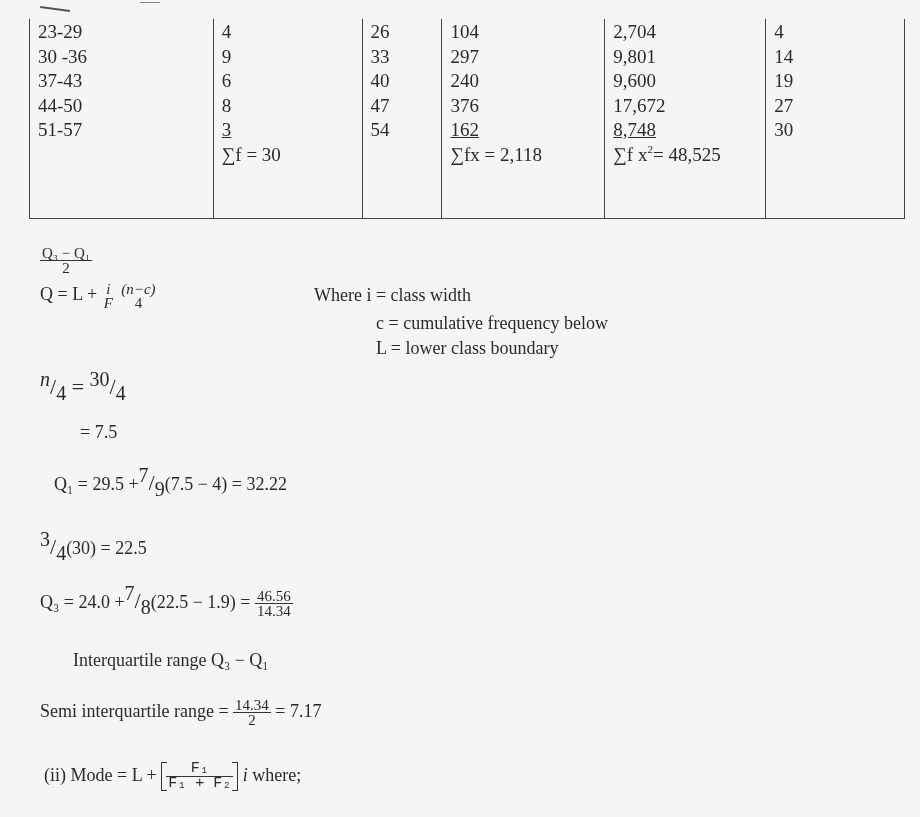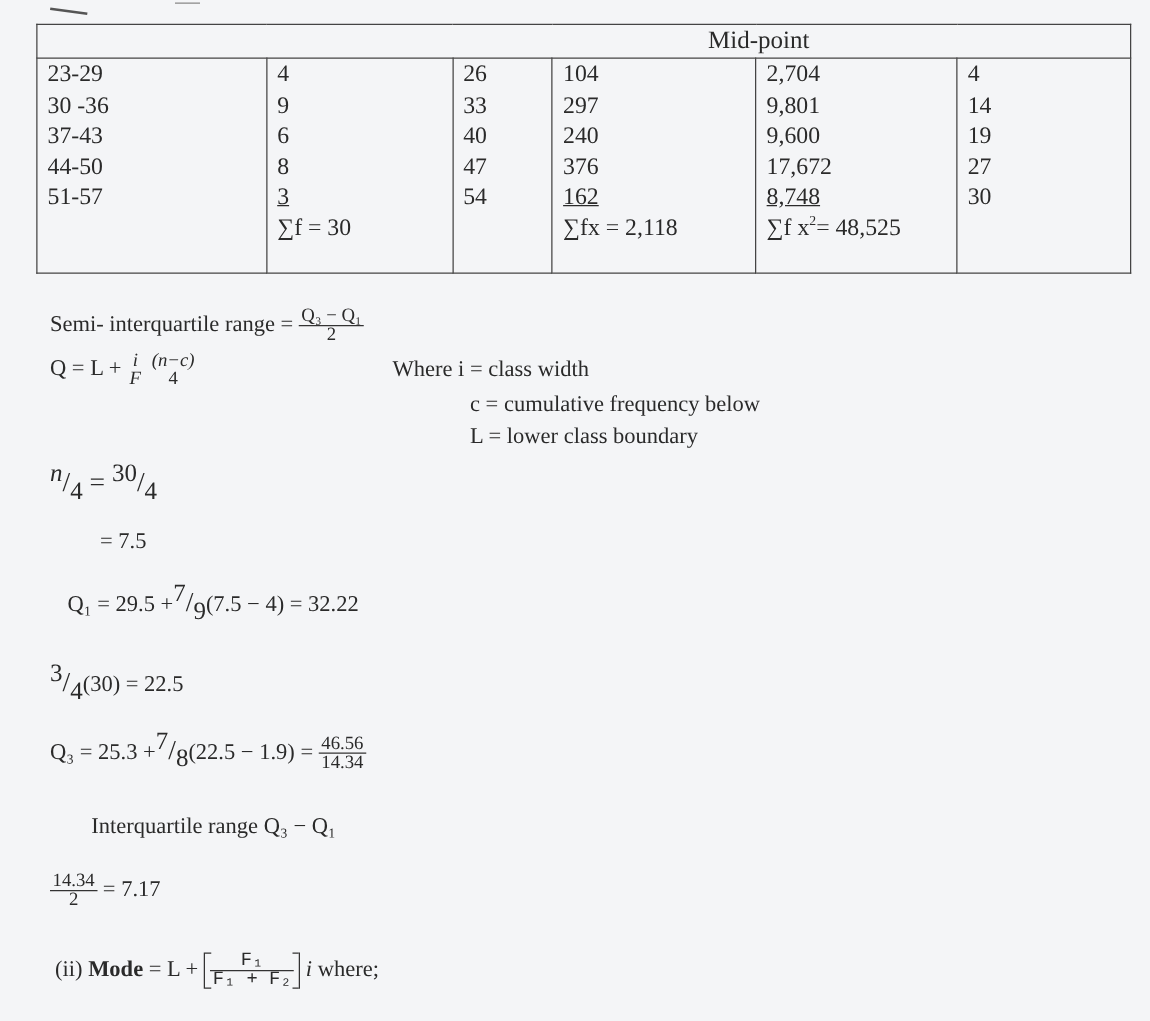--- a/index.html
+++ b/index.html
@@ -37,41 +37,38 @@
   .frac .num { display:block; border-bottom:1px solid #333; padding:0 2px; }
   .frac .den { display:block; padding:0 2px; }
   .frac.nobar .num { border-bottom:none; }
   i.var { font-style:italic; }
   .slashfrac { font-size:22px;text-align:center; }
   .slashfrac .n { vertical-align:8px; font-size:20px; }
   .slashfrac .d { vertical-align:-6px; font-size:20px; }
   .bracket { display:inline-block; vertical-align:middle; border-left:1.5px solid #333; border-right:1.5px solid #333; position:relative; padding:0 4px;font-family:Liberation Mono, monospace; }
   .bracket::before, .bracket::after { content:""; position:absolute; top:0; bottom:0; width:5px; border-top:1.5px solid #333; border-bottom:1.5px solid #333; }
   .bracket::before { left:0; } .bracket::after { right:0; }
-  b.mode { font-weight:bold; }
+  b.mode { font-weight:normal; }
 </style>
 </head>
 <body>
 
 <div class="scan-mark"></div>
 <div class="scan-mark2"></div>
 
 <table class="freq">
   <colgroup>
     <col style="width:184px">
       <col style="width:149px">
       <col style="width:80px">
       <col style="width:163px">
       <col style="width:161px">
       <col style="width:139px">
   </colgroup>
   <tbody>
-      <tr class="title-row">
-    <td colspan="6" class="title-cell">Mid-point</td>
-  </tr>
   <tr class="body-row">
     <td class="cellstack">
       <div>23-29</div>
       <div>30 -36</div>
       <div>37-43</div>
       <div>44-50</div>
       <div>51-57</div>
       <div></div>
     </td>
     <td class="cellstack">
@@ -112,21 +109,20 @@
       <div>19</div>
       <div>27</div>
       <div>30</div>
       <div></div>
     </td>
   </tr>
 </tbody>
   </table>
 
 <div class="block" style="left:40px; top:246px;">
-  <span>Semi- interquartile range =</span>
   <span class="frac"><span class="num">Q₃ − Q₁</span><span class="den">2</span></span>
 </div>
 
 <div class="block" style="left:40px; top:282px;">
   <span>Q = L +</span>
   <span class="frac nobar"><span class="num"><i class="var">i</i></span><span class="den"><i class="var">F</i></span></span>
   <span class="frac nobar"><span class="num"><i class="var">(n−c)</i></span><span class="den">4</span></span>
 </div>
 
 <div class="block" style="left:314px; top:285px;">Where i = class width</div>
@@ -143,27 +139,28 @@
 
 <div class="block" style="left:54px; top:464px;">
   <span>Q₁ = 29.5 +</span><span class="slashfrac"><span class="n">7</span>/<span class="d">9</span></span><span>(7.5 − 4) = 32.22</span>
 </div>
 
 <div class="block" style="left:40px; top:528px;">
   <span class="slashfrac"><span class="n">3</span>/<span class="d">4</span></span><span>(30) = 22.5</span>
 </div>
 
 <div class="block" style="left:40px; top:582px;">
-  <span>Q₃ = 25.3 +</span><span class="slashfrac"><span class="n">7</span>/<span class="d">8</span></span><span>(22.5 − 1.9) =</span>
+  <span>Q₃ = 24.0 +</span><span class="slashfrac"><span class="n">7</span>/<span class="d">8</span></span><span>(22.5 − 1.9) =</span>
   <span class="frac"><span class="num">46.56</span><span class="den">14.34</span></span>
 </div>
 
 <div class="block" style="left:40px; top:650px;margin-left:33px;">Interquartile range Q₃ − Q₁</div>
 
 <div class="block" style="left:40px; top:698px;">
+  <span>Semi interquartile range =</span>
   <span class="frac"><span class="num">14.34</span><span class="den">2</span></span>
   <span>= 7.17</span>
 </div>
 
 <div class="block" style="left:44px; top:762px;">
   <span>(ii)</span>
   <b class="mode">Mode</b>
   <span>= L +</span>
   <span class="bracket"><span class="frac"><span class="num">F₁</span><span class="den">F₁ + F₂</span></span></span>
   <i class="var">i</i>

